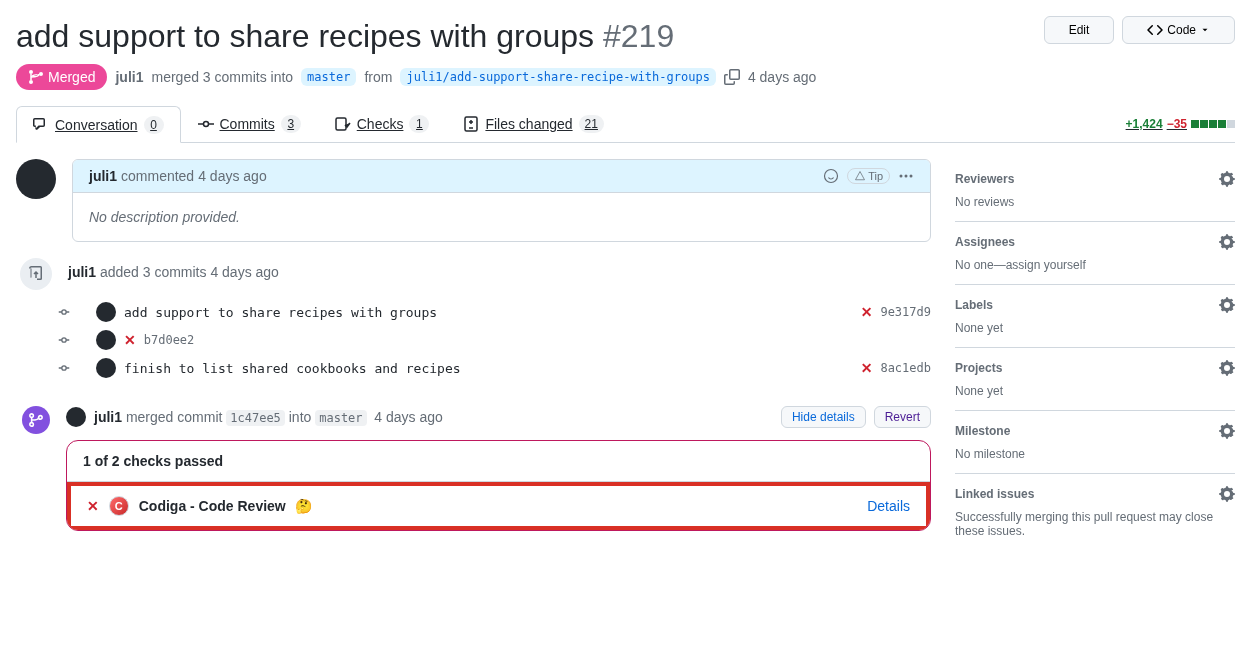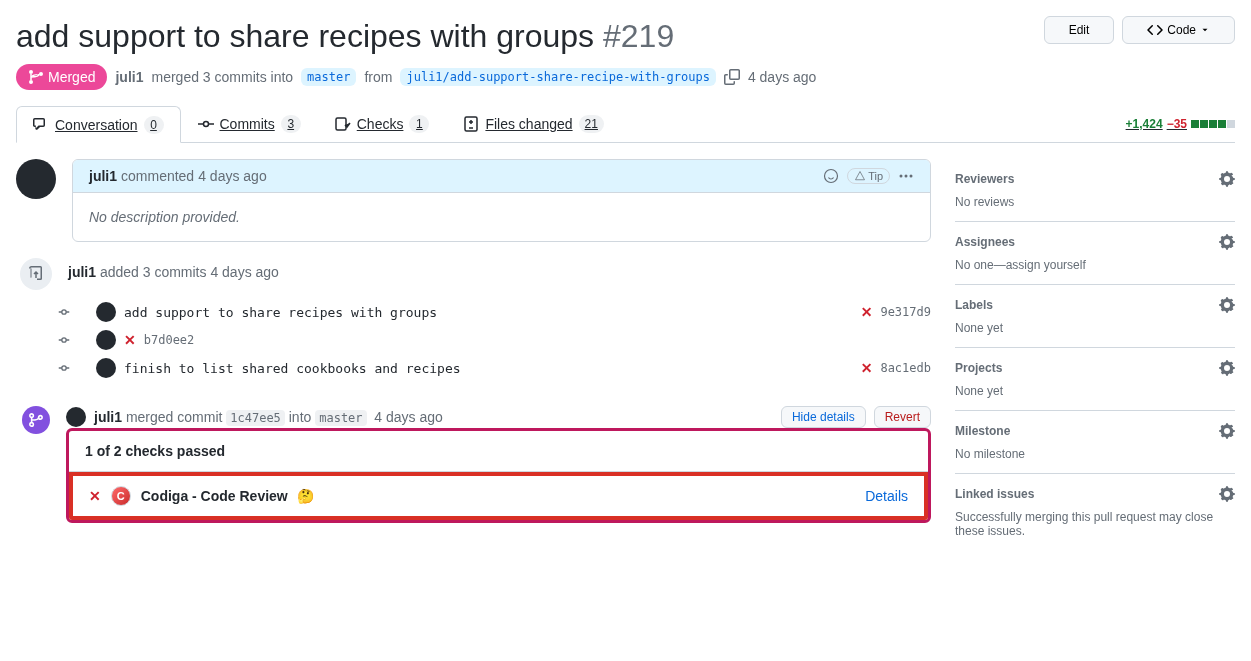--- a/index.html
+++ b/index.html
@@ -43,21 +43,21 @@
 .timeline-content { flex: 1; }
 .commit-row { display: flex; align-items: center; gap: 8px; padding: 4px 0; margin-left: 40px; }
 .commit-dot { width: 16px; height: 16px; display: flex; align-items: center; justify-content: center; color: #656d76; margin-right: 16px; }
 .commit-msg { font-family: ui-monospace, SFMono-Regular, Menlo, monospace; font-size: 13px; flex: 1; }
 .commit-sha { font-family: ui-monospace, SFMono-Regular, Menlo, monospace; font-size: 12px; color: #656d76; }
 .x-icon { color: #cf222e; font-weight: bold; }
 .merge-row { display: flex; align-items: center; gap: 8px; }
 .merge-text { flex: 1; color: #656d76; }
 .merge-text strong { color: #24292f; }
 .code-inline { font-family: ui-monospace, SFMono-Regular, Menlo, monospace; font-size: 12px; background: #afb8c133; padding: 1px 4px; border-radius: 4px; }
-.checks-box { border: 3px solid #be185d; border-radius: 6px; margin-left: 40px; overflow: hidden; }
+.checks-box { border: 1px solid #be185d; border-radius: 12px; margin-top: 12px; margin-left: 40px; overflow: hidden; }
 .checks-header { padding: 12px 16px; font-weight: 600; border-bottom: 1px solid #d0d7de; }
 .check-row { display: flex; align-items: center; gap: 10px; padding: 10px 16px; border: 4px solid #d93025; }
 .check-name { font-weight: 600; }
 .check-msg { color: #656d76; }
 .details-link { margin-left: auto; color: #0969da; }
 .codiga-icon { width: 20px; height: 20px; border-radius: 50%; background: linear-gradient(135deg,#ff6b6b,#c92a2a); display:flex; align-items:center; justify-content:center; color:#fff; font-weight:bold; font-size:11px; border:1px solid #d0d7de; }
 .sidebar-section { padding: 12px 0; border-bottom: 1px solid #d0d7de; }
 .sidebar-header { display: flex; justify-content: space-between; align-items: center; font-size: 12px; font-weight: 600; color: #656d76; margin-bottom: 8px; }
 .sidebar-value { font-size: 12px; color: #656d76; }
 .gear { color: #656d76; cursor: pointer; }
@@ -253,21 +253,21 @@
           <span class="avatar-sm"></span>
           <div class="merge-text">
             <strong>juli1</strong>
             <span> merged commit </span>
             <span class="code-inline">1c47ee5</span>
             <span> into </span>
             <span class="code-inline">master</span>
             &nbsp;<span>4 days ago</span>
           </div>
           <button class="btn btn-small" style="color:#0969da;">Hide details</button>
-          <button class="btn btn-small" style="color:#b91c1c;">Revert</button>
+          <button class="btn btn-small" style="color:#4c1d95;">Revert</button>
         </div>
 
         <div class="checks-box" style="margin-left:0;">
           <div class="checks-header">1 of 2 checks passed</div>
           <div class="check-row">
             <span class="x-icon">✕</span>
             <span class="codiga-icon">C</span>
             <span class="check-name">Codiga - Code Review</span>
             <span>🤔</span>
             <a class="details-link">Details</a>

